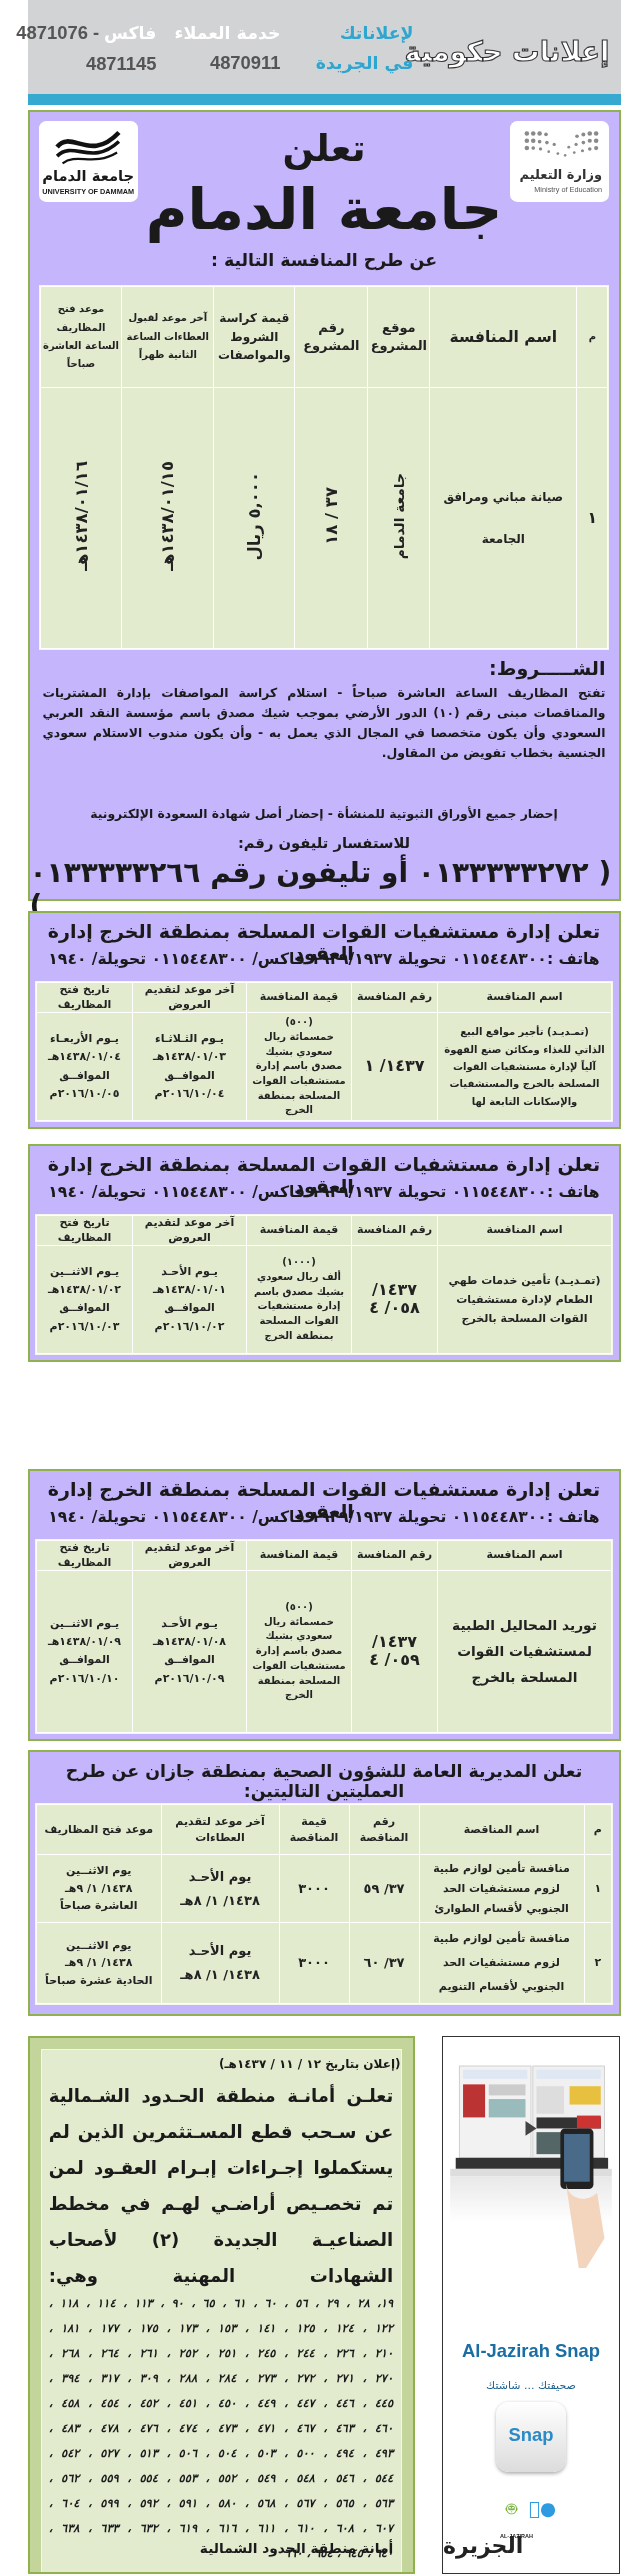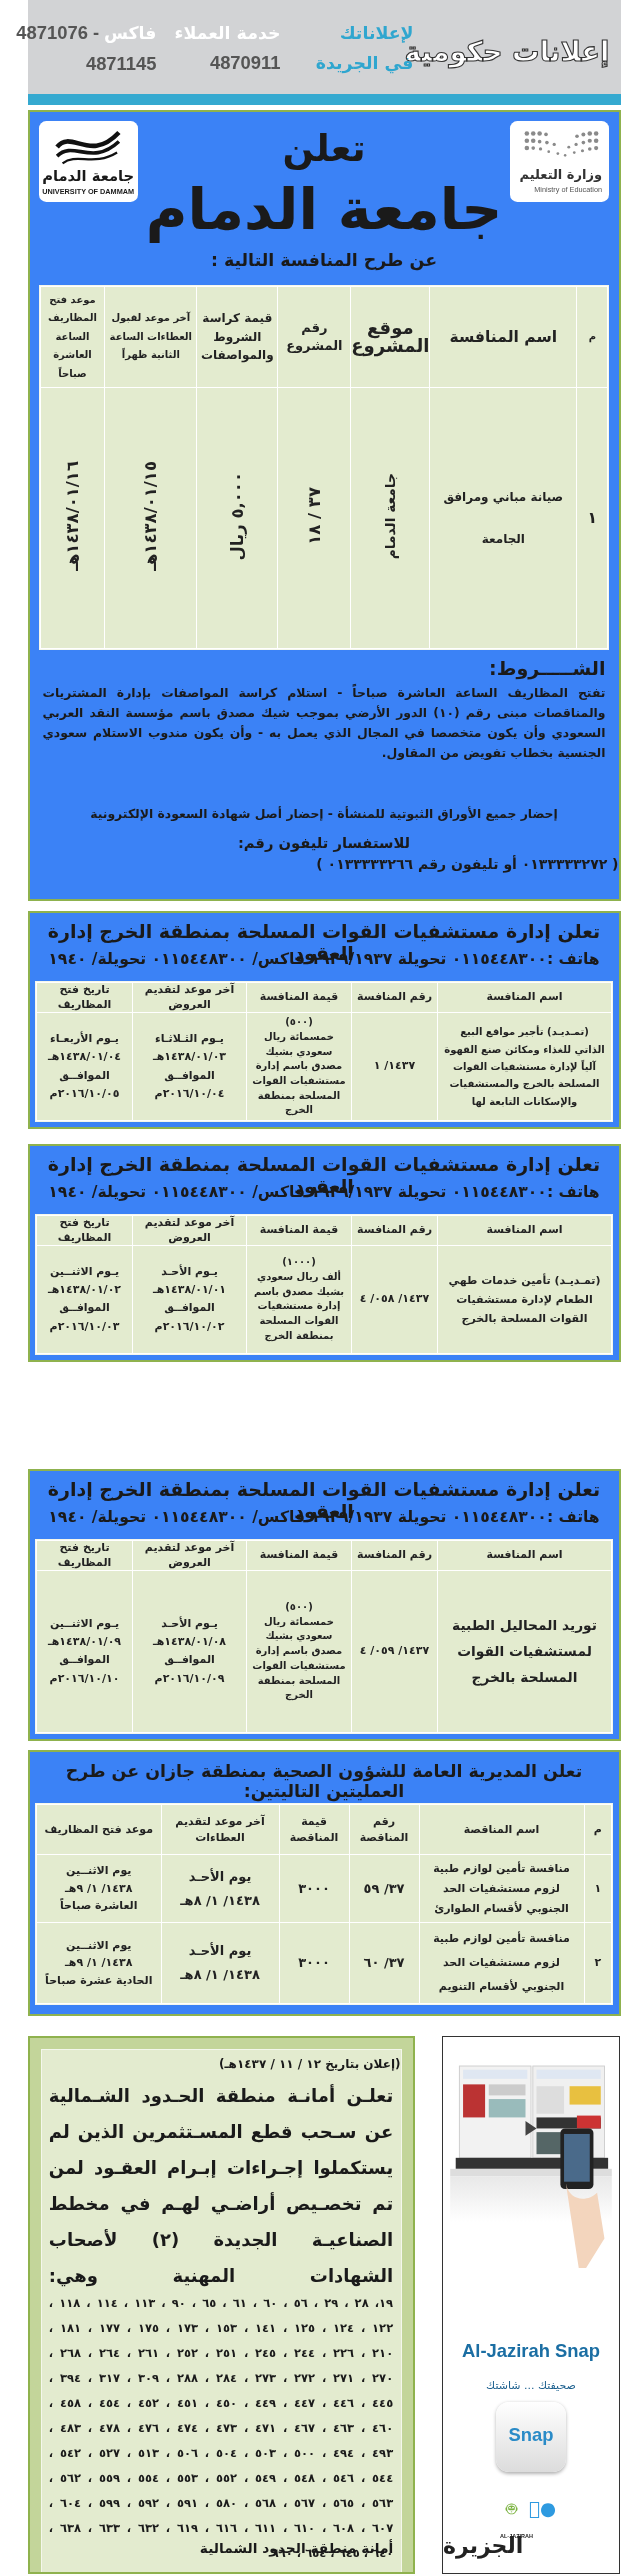--- a/index.html
+++ b/index.html
@@ -15,21 +15,21 @@
                -webkit-text-stroke: 1.1px #333; letter-spacing: 0; font-family: "DejaVu Sans", sans-serif; }
   .hdr-col { position: absolute; top: 18.4px; text-align: right; line-height: 30px; }
   .hdr-col .lbl-blue { color: #2fa6cf; font-size: 17.4px; font-weight: bold; }
   .hdr-col .lbl-white { color: #fff; font-size: 17.4px; font-weight: bold; }
   .hdr-col .num { color: #555; font-size: 18.4px; font-weight: bold; font-family: "Liberation Sans", sans-serif; direction: ltr; unicode-bidi: embed; }
   .c1 { right: 207px; width: 119px; }
   .c2 { right: 340px; width: 138px; }
   .c3 { right: 464px; width: 147px; }
 
   
-  .panel { position: absolute; background: #3b82f6; border: 2.8px solid #8fb24e; }
+  .panel { position: absolute; background: #c4b5fd; border: 2.8px solid #8fb24e; }
   .inner-tbl { position: absolute; background: #e3ebcf; border: 1.8px solid #f4f7ec; }
   table { border-collapse: collapse; width: 100%; height: 100%; }
   td, th { border: 1.4px solid #ffffff; text-align: center; vertical-align: middle; font-weight: bold; color: #222; }
 
   
   .ad1 { left: 27.5px; top: 110px; width: 593px; height: 791px; }
   .logo-box { position: absolute; top: 9.2px; width: 99px; height: 81px; background: #fff; border-radius: 7.3px; }
   .logo-ud { left: 9.2px; }
   .logo-moe { right: 9.2px; }
   .logo-ud .waves { position: absolute; left: 14.7px; top: 5.5px; width: 70px; height: 40px; }
@@ -43,47 +43,47 @@
   .ad1-sub { position: absolute; left: 0; right: 0; top: 138px; text-align: center; font-size: 17.4px; font-weight: bold; }
   .ad1 .inner-tbl { left: 9.2px; right: 9.2px; top: 173px; height: 365px; }
   .ad1 th { font-size: 10px; line-height: 18.4px; height: 101px; }
   .ad1 th.big { font-size: 15.6px; }
   .ad1 td { font-size: 15.6px; }
   .vert { writing-mode: vertical-rl; transform: rotate(180deg); display: inline-block; font-size: 16.5px; font-weight: bold; }
   .ad1-terms-title { position: absolute; right: 13px; top: 545px; font-size: 19px; font-weight: bold; }
   .ad1-terms { position: absolute; left: 13px; right: 13px; top: 571px; font-size: 12.4px; font-weight: bold; line-height: 20px; text-align: justify; text-align-last: right; }
   .ad1-docs { position: absolute; left: 13px; right: 13px; top: 694px; font-size: 12.4px; font-weight: bold; text-align: center; }
   .ad1-inq { position: absolute; left: 0; right: 0; top: 722px; text-align: center; font-size: 14.7px; font-weight: bold; }
-  .ad1-phones { position: absolute; left: 0; right: 0; top: 744px; text-align: right; font-size: 14px; font-weight: bold; }
+  .ad1-phones { position: absolute; left: 0; right: 0; top: 744px; text-align: left; font-size: 28px; font-weight: bold; }
 
   
   .kh { left: 27.5px; width: 593px; height: 218px; }
   .kh-title { position: absolute; left: 0; right: 0; top: 7.3px; text-align: center; font-size: 19px; font-weight: bold; }
   .kh-phone { position: absolute; left: 0; right: 0; top: 37px; text-align: center; font-size: 15.6px; font-weight: bold; }
   .kh .inner-tbl { left: 5.5px; right: 5.5px; top: 68px; bottom: 5.5px; }
   .kh th { font-size: 11px; height: 29px; line-height: 14.7px; font-weight: bold; }
   .kh td { font-size: 10px; line-height: 14.7px; }
-  .kh td.big { font-size: 11px; line-height: 18.4px; }
+  .kh td.big { font-size: 16px; line-height: 18.4px; }
   .kh td.day { font-size: 11px; line-height: 18.4px; }
 
   
   .jz { left: 27.5px; top: 1750px; width: 593px; height: 266px; }
   .jz-title { position: absolute; left: 0; right: 0; top: 9.2px; text-align: center; font-size: 17.4px; font-weight: bold; }
   .jz .inner-tbl { left: 5.5px; right: 5.5px; top: 51px; height: 202px; }
   .jz th { font-size: 11px; height: 50px; line-height: 15.6px; font-weight: bold; }
   .jz td { font-size: 11px; line-height: 17.4px; margin-top: 24px; }
   .jz td.lg { font-size: 13px; line-height: 24px; }
 
   
   .nb { left: 27.5px; top: 2036px; width: 387px; height: 538px; background: #c3d59a; }
   .nb-inner { position: absolute; left: 11px; right: 11px; top: 11px; bottom: 0; background: #e3ebcf; border: 1.8px solid #f4f7ec; border-bottom: none; }
   .nb-date { position: absolute; left: 0; right: 0; top: 7.3px; text-align: right; font-size: 12px; font-weight: bold; }
   .nb-body { position: absolute; left: 7.3px; right: 7.3px; top: 27.5px; font-size: 18px; font-weight: bold; line-height: 36px; text-align: justify; text-align-last: justify; }
   .nb-nums { position: absolute; left: 7.3px; right: 7.3px; top: 241px; font-size: 11.5px; font-weight: bold; line-height: 25px; letter-spacing: 0.5px; }
-  .nb-nums div { white-space: nowrap; text-align: justify; text-align-last: justify; }
+  .nb-nums div { white-space: nowrap; text-align: justify; text-align-last: justify; font-style: italic; }
   .nb-nums div.last { text-align-last: right; }
   .nb-sign { position: absolute; right: 7.3px; bottom: 16.5px; font-size: 13.8px; font-weight: bold; }
 
   
   .snap { position: absolute; left: 442px; top: 2036px; width: 178px; height: 538px; border: 0.9px solid #333; background: #fff; }
   .snap-visual { position: absolute; left: 7.3px; top: 18.4px; width: 162px; height: 213px; }
   .snap-brand { position: absolute; left: 0; right: 0; top: 303px; text-align: center; font-size: 18.4px; font-weight: bold; color: #1b6ea3; font-family: "Liberation Sans", sans-serif; direction: ltr; }
   .snap-tag { position: absolute; left: 0; right: 0; top: 342px; text-align: center; font-size: 11px; color: #1b5f8e; }
   .snap-icon { position: absolute; left: 53px; top: 365px; width: 70px; height: 70px; border-radius: 13px;
                background: linear-gradient(#ffffff, #dcdcdc); box-shadow: 0 1.8px 3.7px rgba(0,0,0,0.3); }
@@ -176,21 +176,21 @@
             <col style="width:62px">
             <col style="width:73px">
             <col style="width:81px">
             <col style="width:92px">
             <col>
         </colgroup>
         <tbody>
             <tr>
           <th>م</th>
           <th class="big">اسم المنافسة</th>
-          <th style="font-size:18px">موقع المشروع</th>
+          <th style="font-size:13px">موقع المشروع</th>
           <th style="font-size:13px">رقم المشروع</th>
           <th style="font-size:12px">قيمة كراسة الشروط والمواصفات</th>
           <th>آخر موعد لقبول العطاءات الساعة الثانية ظهراً</th>
           <th>موعد فتح المظاريف الساعة العاشرة صباحاً</th>
         </tr>
         <tr>
           <td>١</td>
           <td style="font-size:12px;line-height:42px;">صيانة مباني ومرافق الجامعة</td>
           <td><span class="vert" style="font-size:13.8px">جامعة الدمام</span></td>
           <td><span class="vert">٣٧ / ١٨</span></td>

